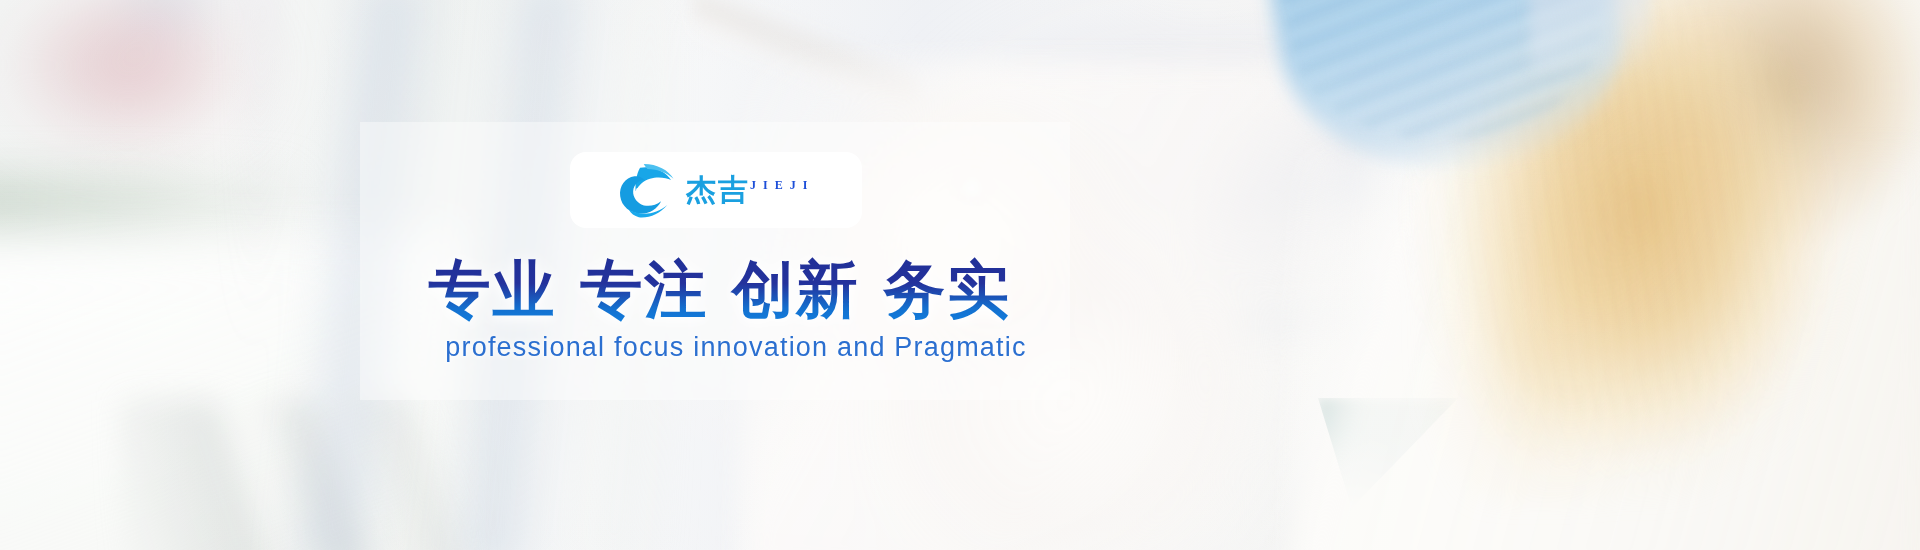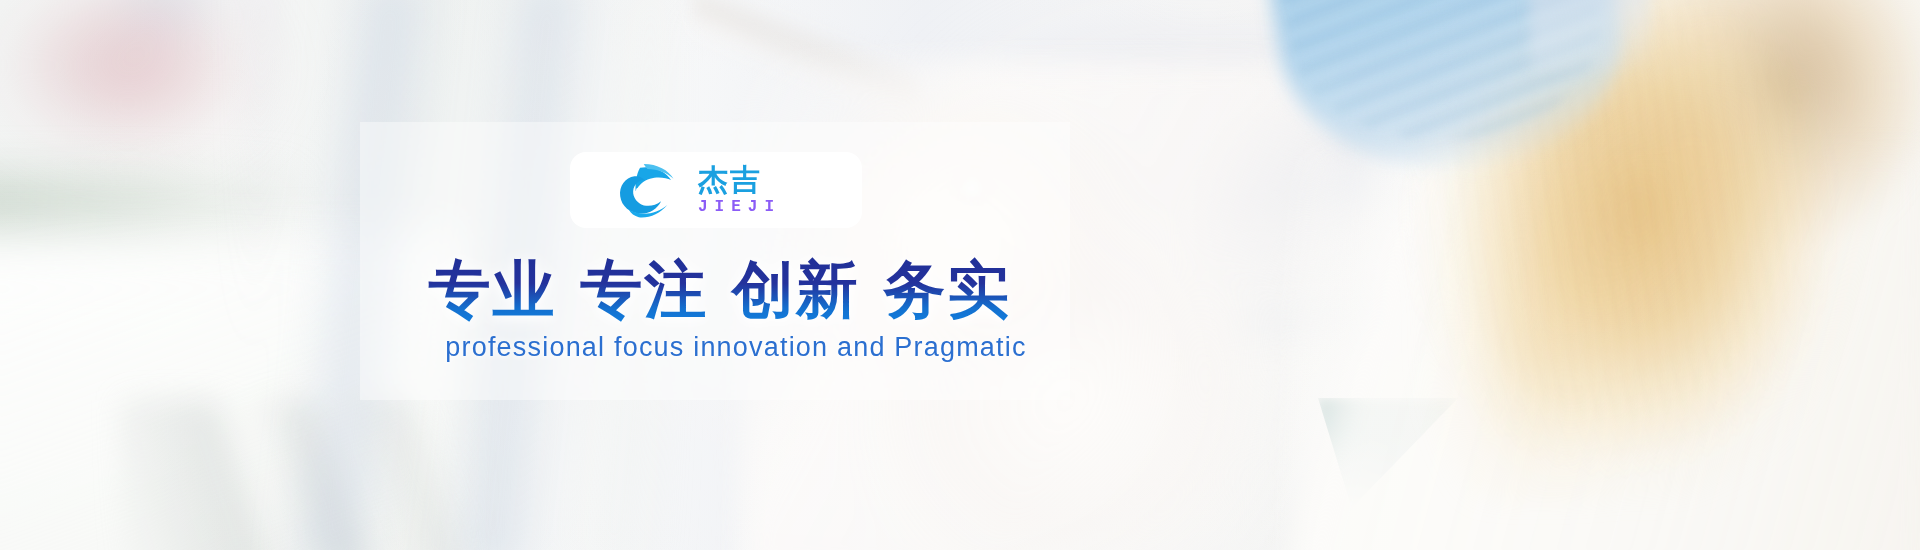--- a/index.html
+++ b/index.html
@@ -310,40 +310,39 @@
     align-items: center;
     padding-left: 44px;
     box-sizing: border-box;
   }
   .logo-mark {
     width: 62px;
     height: 62px;
     flex: 0 0 auto;
   }
   .logo-wordmark {
-    margin-left: 22px;
+    margin-left: 10px;
     display: flex;
-    flex-direction: column;
     justify-content: center;
     line-height: 1;
   }
   .logo-cn {
     font-family: "DejaVu Sans", "Liberation Sans", sans-serif;
     font-size: 30px;
     font-weight: 700;
     color: #1aa0e0;
     letter-spacing: 2px;
     white-space: nowrap;
   }
   .logo-en {
     margin-top: 4px;
-    font-family: Liberation Mono, monospace;
-    font-size: 16px;
+    font-family: Liberation Serif, serif;
+    font-size: 12px;
     font-weight: 700;
-    color: #8b5cf6;
+    color: #1d4ed8;
     letter-spacing: 7px;
     white-space: nowrap;
   }
 
   
   .slogan-cn {
     position: absolute;
     left: 390px;
     top: 248px;
     width: 660px;

